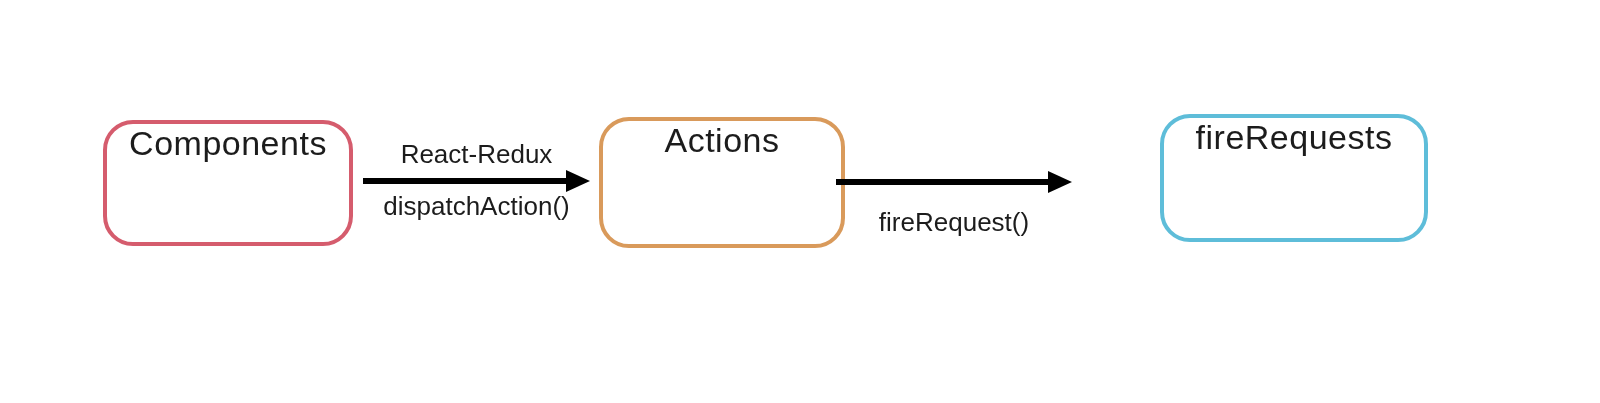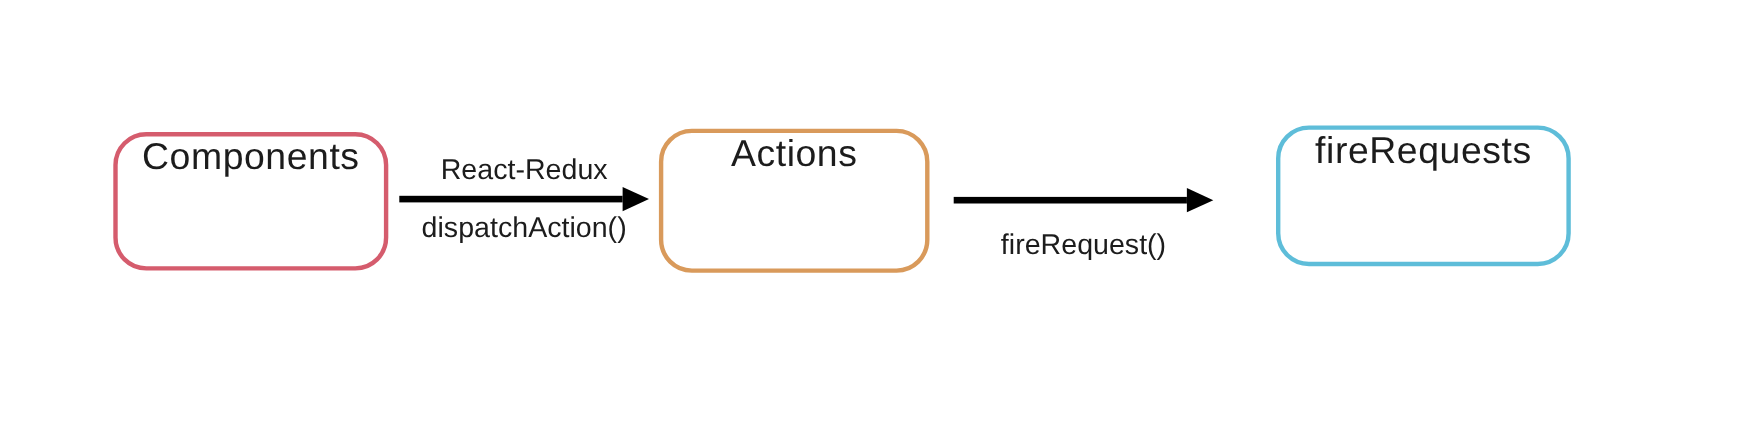--- a/index.html
+++ b/index.html
@@ -33,21 +33,21 @@
   }
   .node-components  { left: 103px; top: 120px; width: 250px; height: 126px; }
   .node-actions     { left: 599px; top: 117px; width: 246px; height: 131px; }
   .node-firerequests{ left: 1112px; top: 114px; width: 268px; height: 128px; margin-left: 48px; }
 
   .edge {
     position: absolute;
     height: 100px;
   }
   .edge-1 { left: 363px; top: 141px; width: 227px; }
-  .edge-2 { left: 867px; top: 142px; width: 236px; }
+  .edge-2 { left: 836px; top: 142px; width: 236px; }
 
   .edge-label {
     position: absolute;
     left: 0;
     right: 0;
     text-align: center;
     font-size: 26px;
     line-height: 26px;
     white-space: nowrap;
   }

